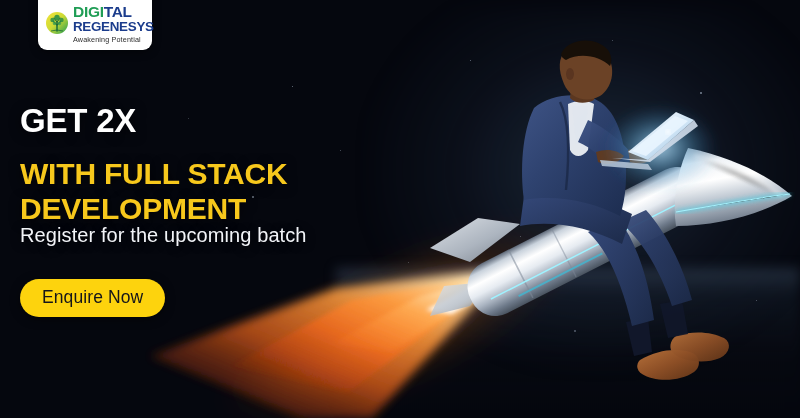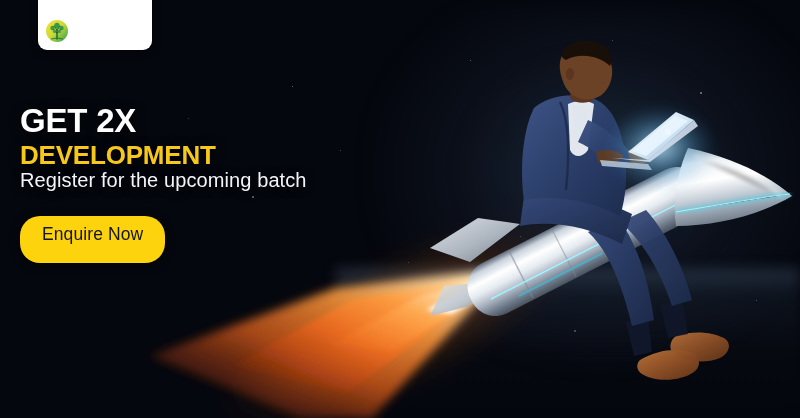--- a/index.html
+++ b/index.html
@@ -83,35 +83,35 @@
   #h-line1 { font-size:33px; }
   #h-line2 { font-size:33px; margin-top:6px; }
 
   .y-line {
     color:#f7c81c; font-weight:bold;
     letter-spacing:-.2px; line-height:1.04;
     text-shadow:0 2px 12px rgba(0,0,0,.75);
     white-space:nowrap;
   }
   #y-line1 { font-size:30px; margin-top:20px; }
-  #y-line2 { font-size:26px; margin-top:4px; }
+  #y-line2 { font-size:30px; margin-top:4px; }
 
   #subhead {
     color:#f2f4f8; font-size:20px; font-weight:normal;
     letter-spacing:.1px;
     text-shadow:0 2px 10px rgba(0,0,0,.8);
     white-space:nowrap;
   }
 
   #cta-button {
-    display:inline-block; margin-top:24px;
+    display:inline-block; margin-top:32px;
     background:#fdd30d;
     color:#15161a;
     font-size:17.5px; font-weight:normal;
-    padding:8px 22px 18px 22px;
+    padding:8px 22px 9px 22px;
     border:none; border-radius:20px;
     cursor:pointer;
     letter-spacing:.1px;
     box-shadow:0 2px 10px rgba(0,0,0,.5);
   }
 </style>
 </head>
 <body>
 
 <div id="banner">
@@ -306,23 +306,32 @@
         <circle cx="24" cy="24" r="22" fill="url(#embGrad)"></circle>
         <path d="M24 40 L24 22" stroke="#1b6b3a" stroke-width="3" stroke-linecap="round"></path>
         <path d="M24 28 L16 20 M24 28 L32 20 M24 22 L18 14 M24 22 L30 14" stroke="#1b6b3a" stroke-width="2.2" stroke-linecap="round"></path>
         <circle cx="24" cy="13" r="5.4" fill="#2f8f46" opacity=".92"></circle>
         <circle cx="15" cy="18" r="4.4" fill="#2f8f46" opacity=".88"></circle>
         <circle cx="33" cy="18" r="4.4" fill="#2f8f46" opacity=".88"></circle>
         <circle cx="19" cy="25" r="3.4" fill="#3a9c50" opacity=".8"></circle>
         <circle cx="29" cy="25" r="3.4" fill="#3a9c50" opacity=".8"></circle>
         <path d="M12 40 Q24 36 36 40" stroke="#1b6b3a" stroke-width="2" fill="none" opacity=".8"></path>
       </svg>
+      <div class="logo-words">
+        <div class="logo-l1">
+          <span>DIGI</span>
+            <span class="blue">TAL</span>
+        </div>
+        <div class="logo-l2">REGENESYS</div>
+        <div class="logo-tag">Awakening Potential</div>
+      </div>
     </div>
   </div>
 
   <div id="copy">
     <div class="h-line" id="h-line1">GET 2X</div>
+    <div class="y-line" id="y-line1">WITH FULL STACK</div>
     <div class="y-line" id="y-line2">DEVELOPMENT</div>
     <div id="subhead">Register for the upcoming batch</div>
     <button id="cta-button">Enquire Now</button>
   </div>
 
 </div>
 
 </body></html>

